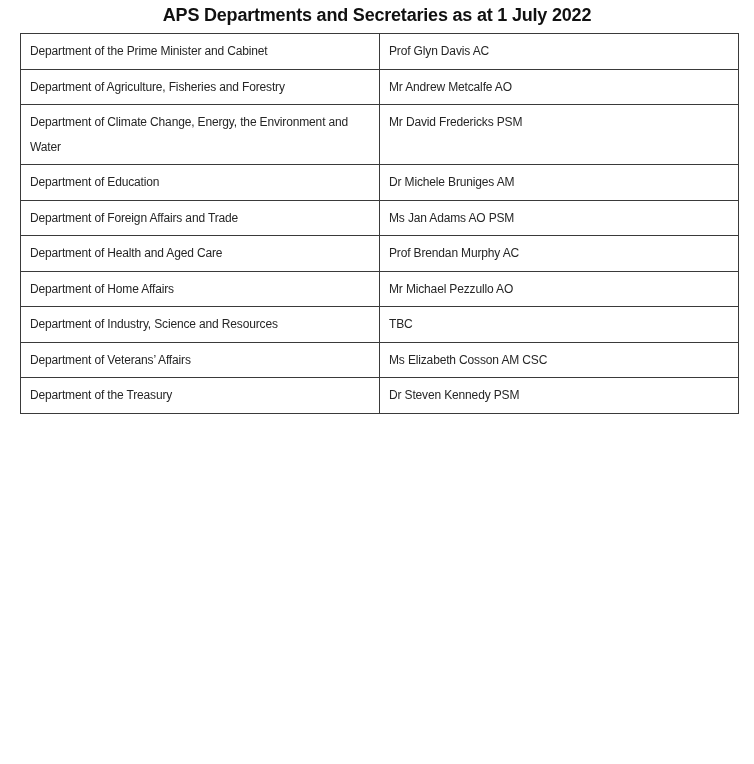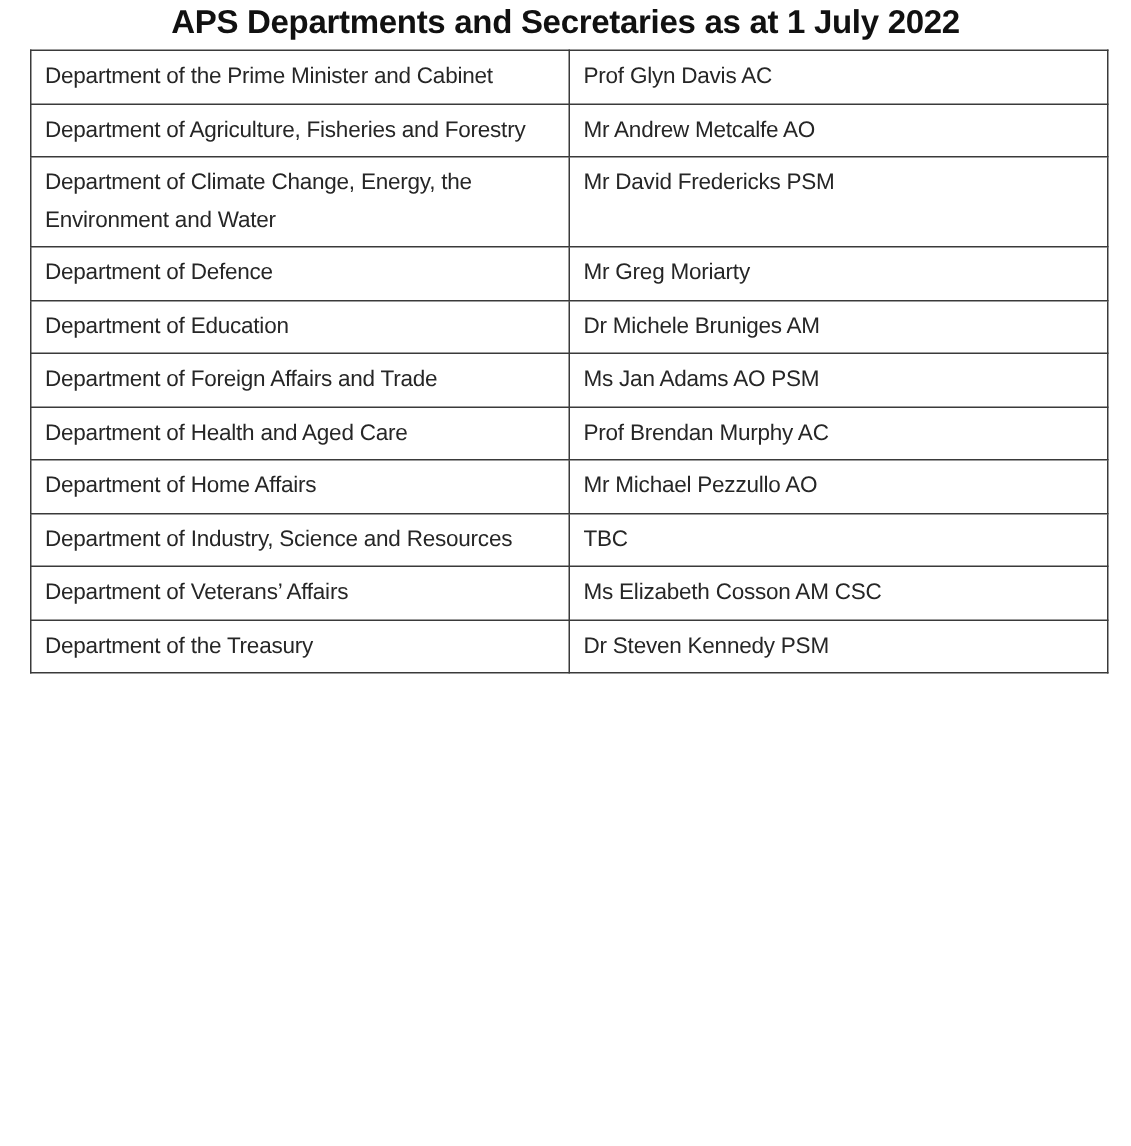--- a/index.html
+++ b/index.html
@@ -14,34 +14,34 @@
       overflow: hidden;
       font-family: "Liberation Sans", sans-serif;
       color: #222222;
     }
     .page-title {
       position: absolute;
       left: 0;
       top: 2px;
       width: 754px;
       text-align: center;
-      font-size: 22px;
+      font-size: 18px;
       font-weight: bold;
       color: #111111;
       letter-spacing: -0.2px;
       line-height: 26px;
     }
     table.sec-table {
       position: absolute;
       left: 20px;
       top: 33px;
       width: 717px;
       border-collapse: collapse;
       table-layout: fixed;
-      font-size: 15px;
+      font-size: 12px;
       line-height: 24.5px;
     }
     table.sec-table td {
       border: 1.5px solid #3a3a3a;
       vertical-align: top;
       padding: 5px 9px 5px 9px;
       color: #262626;
       letter-spacing: -0.15px;
     }
     table.sec-table td.dept { width: 340px; }
@@ -62,24 +62,20 @@
       </tr>
     <tr>
         <td class="dept">Department of Agriculture, Fisheries and Forestry</td>
         <td class="sec"><span>Mr Andrew Metcalfe AO</span><span class="note"></span></td>
       </tr>
     <tr>
         <td class="dept">Department of Climate Change, Energy, the Environment and Water</td>
         <td class="sec"><span>Mr David Fredericks PSM</span><span class="note"></span></td>
       </tr>
     <tr>
-        <td class="dept">Department of Defence</td>
-        <td class="sec"><span>Mr Greg Moriarty</span><span class="note"></span></td>
-      </tr>
-    <tr>
         <td class="dept">Department of Education</td>
         <td class="sec"><span>Dr Michele Bruniges AM</span><span class="note"></span></td>
       </tr>
     <tr>
         <td class="dept">Department of Foreign Affairs and Trade</td>
         <td class="sec"><span>Ms Jan Adams AO PSM</span><span class="note"></span></td>
       </tr>
     <tr>
         <td class="dept">Department of Health and Aged Care</td>
         <td class="sec"><span>Prof Brendan Murphy AC</span><span class="note"></span></td>

